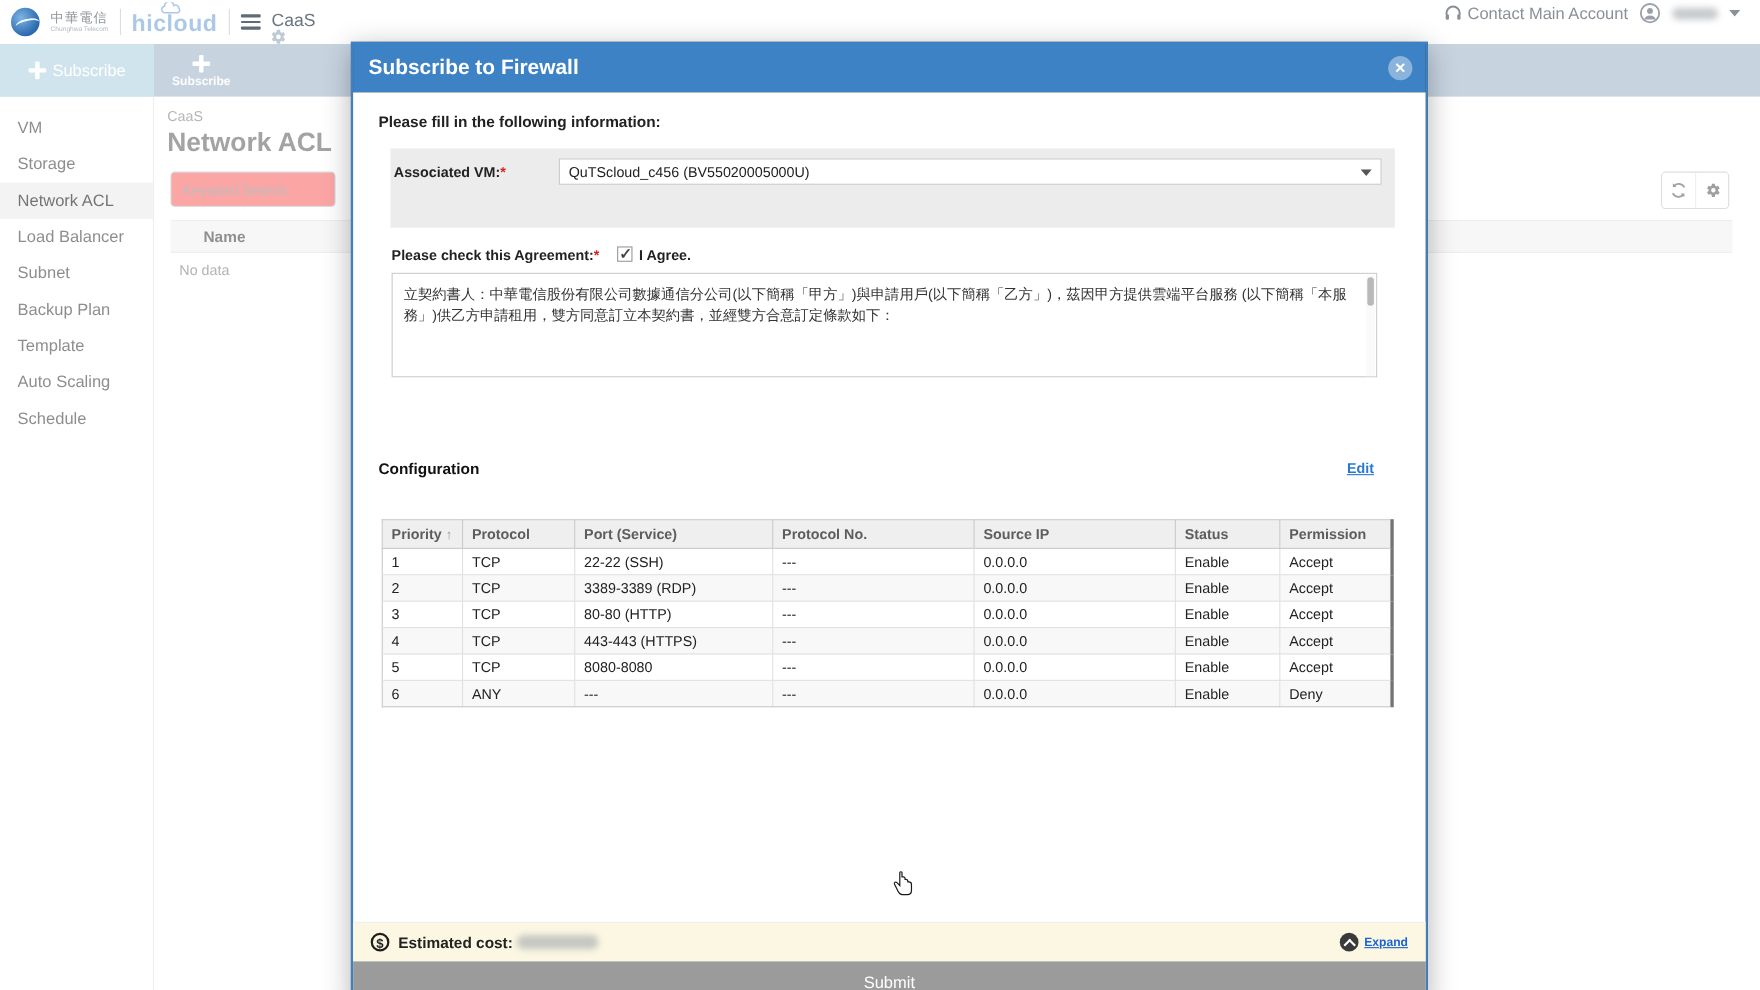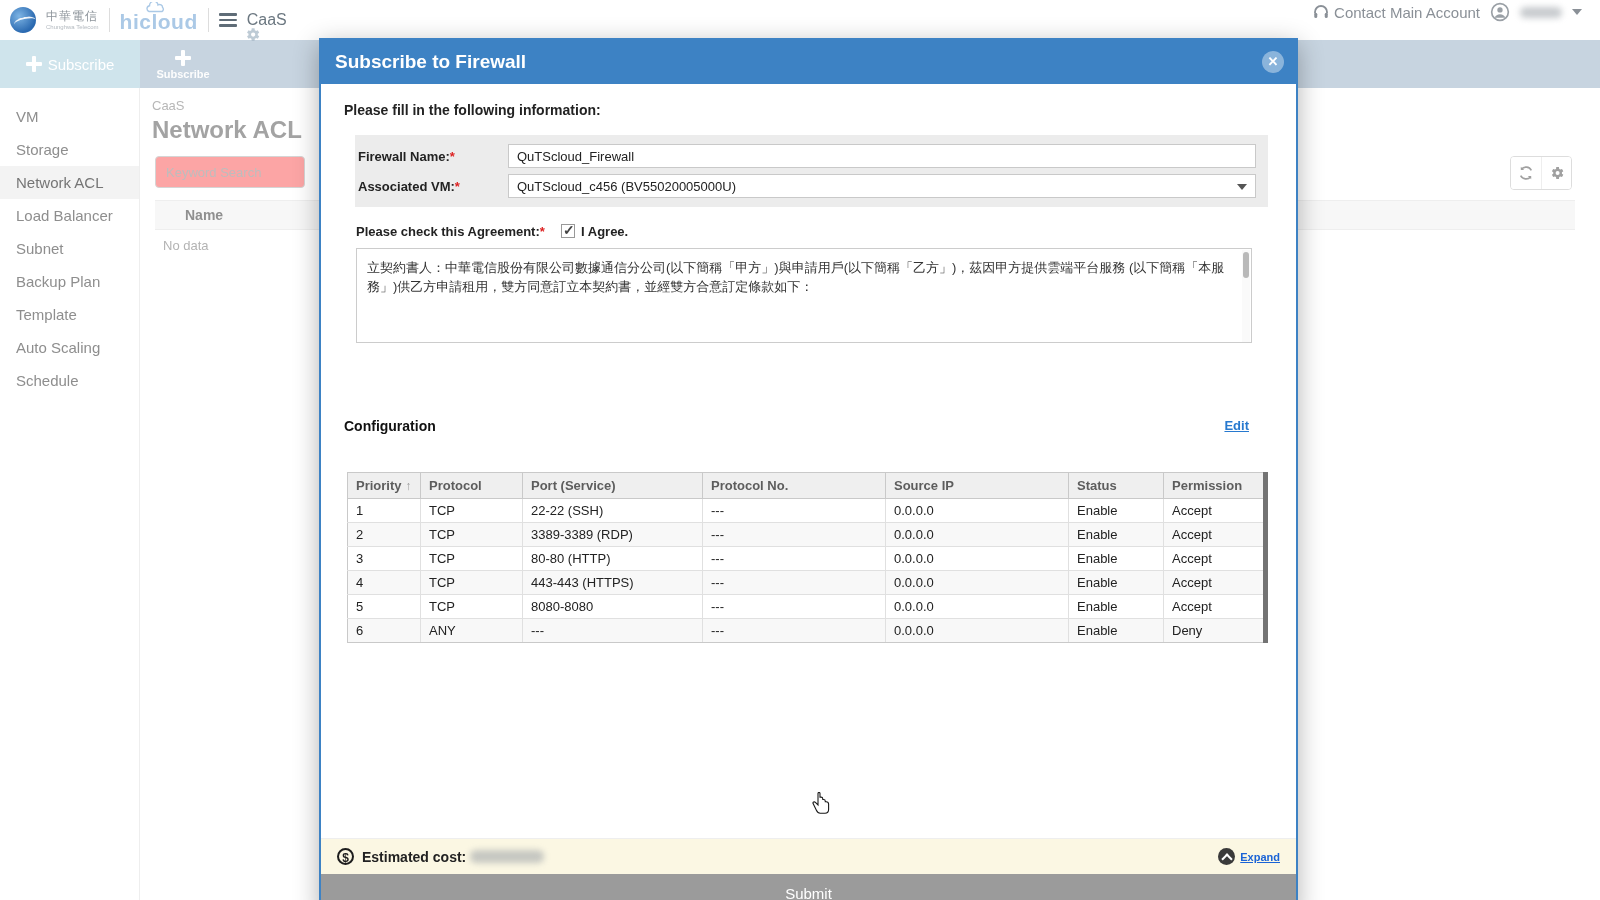--- a/index.html
+++ b/index.html
@@ -86,21 +86,21 @@
 
   .cfg-head { position:absolute; left:23px; top:334px; font-size:14px; font-weight:bold; color:#111; }
   .edit-link { position:absolute; right:47px; top:334px; font-size:13px; font-weight:bold; color:#2779cf; text-decoration:underline; cursor:pointer; }
   .cfg-instr { position:absolute; left:23px; top:359px; font-size:14px; font-weight:bold; color:#222; }
 
   .rule-table { position:absolute; left:26px; top:388px; width:918px; border-collapse:collapse; table-layout:fixed; font-size:13px;padding-left:24px; }
   .rule-table th { background:#efefef; border:1px solid #c9c9c9; height:26px; text-align:left; padding:0 8px; color:#5d5d5d; font-weight:bold; }
   .rule-table td { border:1px solid #e0e0e0; border-left:1px solid #d7d7d7; height:24px; padding:0 8px; color:#222; background:#fff; }
   .rule-table tr:nth-child(even) td { background:#f8f8f8; }
   .rule-table td:first-child, .rule-table th:first-child { border-left:1px solid #c9c9c9; }
-  .rule-table td:last-child, .rule-table th:last-child { border-right:5px solid #737373; }
+  .rule-table td:last-child, .rule-table th:last-child { border-right:3px solid #737373; }
   .rule-table tr:last-child td { border-bottom:1px solid #c9c9c9; }
   .sort-arrow { color:#9a9a9a; font-size:12px; }
   .st-enable { color:#1f9d1f; }
 
   .cost-bar { position:absolute; left:0; right:0; bottom:38px; height:36px; background:#fbf7e3; border-top:1px solid #eee; display:flex; align-items:center; padding:0 16px; }
   .dollar-icon { width:17px; height:17px; border:2px solid #1d1d1d; border-radius:50%; color:#1d1d1d; font-size:12px; font-weight:bold; text-align:center; line-height:16px; margin-right:8px; }
   .cost-label { font-size:14px; font-weight:bold; color:#222; }
   .cost-blur { width:74px; height:13px; margin-left:4px; }
   .expand-wrap { margin-left:auto; display:flex; align-items:center; gap:5px; }
   .expand-icon { width:17px; height:17px; border-radius:50%; background:#3a3a3a; position:relative; }
@@ -216,26 +216,20 @@
     <span class="m-title">Subscribe to Firewall</span>
     <span class="m-close">✕</span>
   </div>
   <div class="m-body">
 
     <div class="m-intro">Please fill in the following information:</div>
 
     <div class="field-panel">
       <div class="f-row">
         <div class="f-label">
-          <span>Firewall Name:</span><span class="req">*</span>
-        </div>
-        <input class="f-input" value="QuTScloud_Firewall" style="">
-      </div>
-      <div class="f-row">
-        <div class="f-label">
           <span>Associated VM:</span><span class="req">*</span>
         </div>
         <div class="f-select">
           <span>QuTScloud_c456 (BV55020005000U)</span>
           <span class="sel-arrow"></span>
         </div>
       </div>
     </div>
 
     <div class="agree-row">

